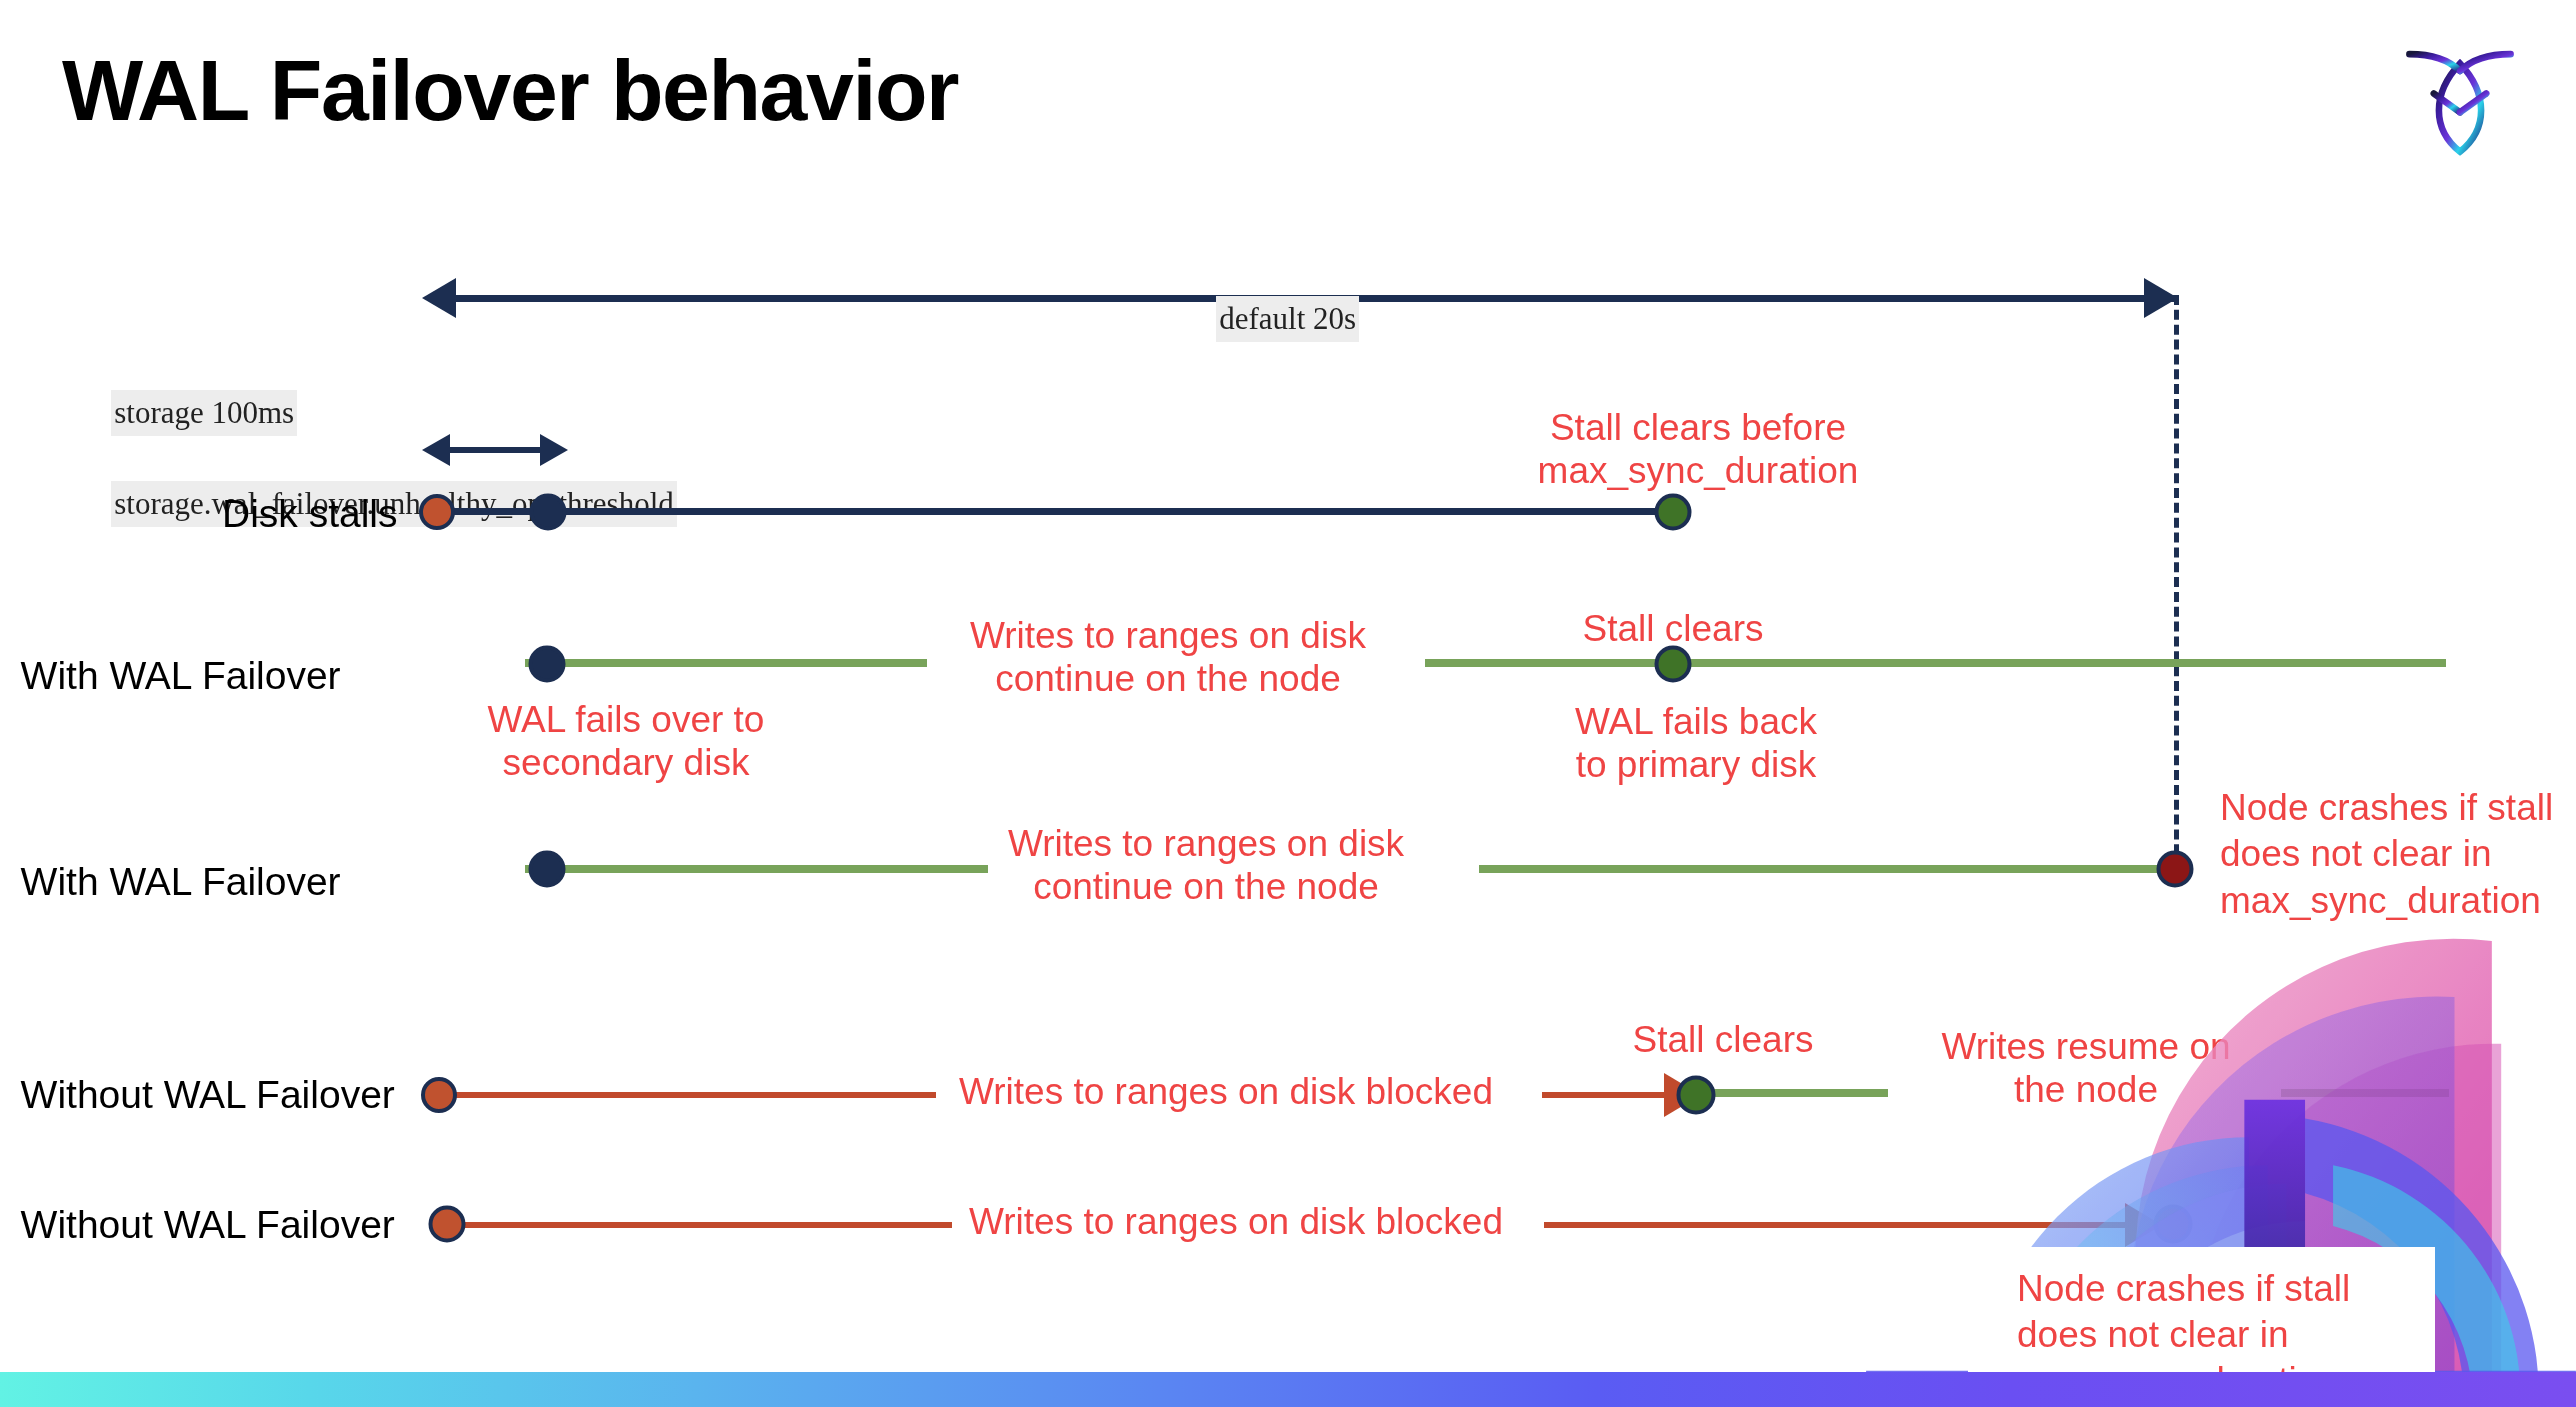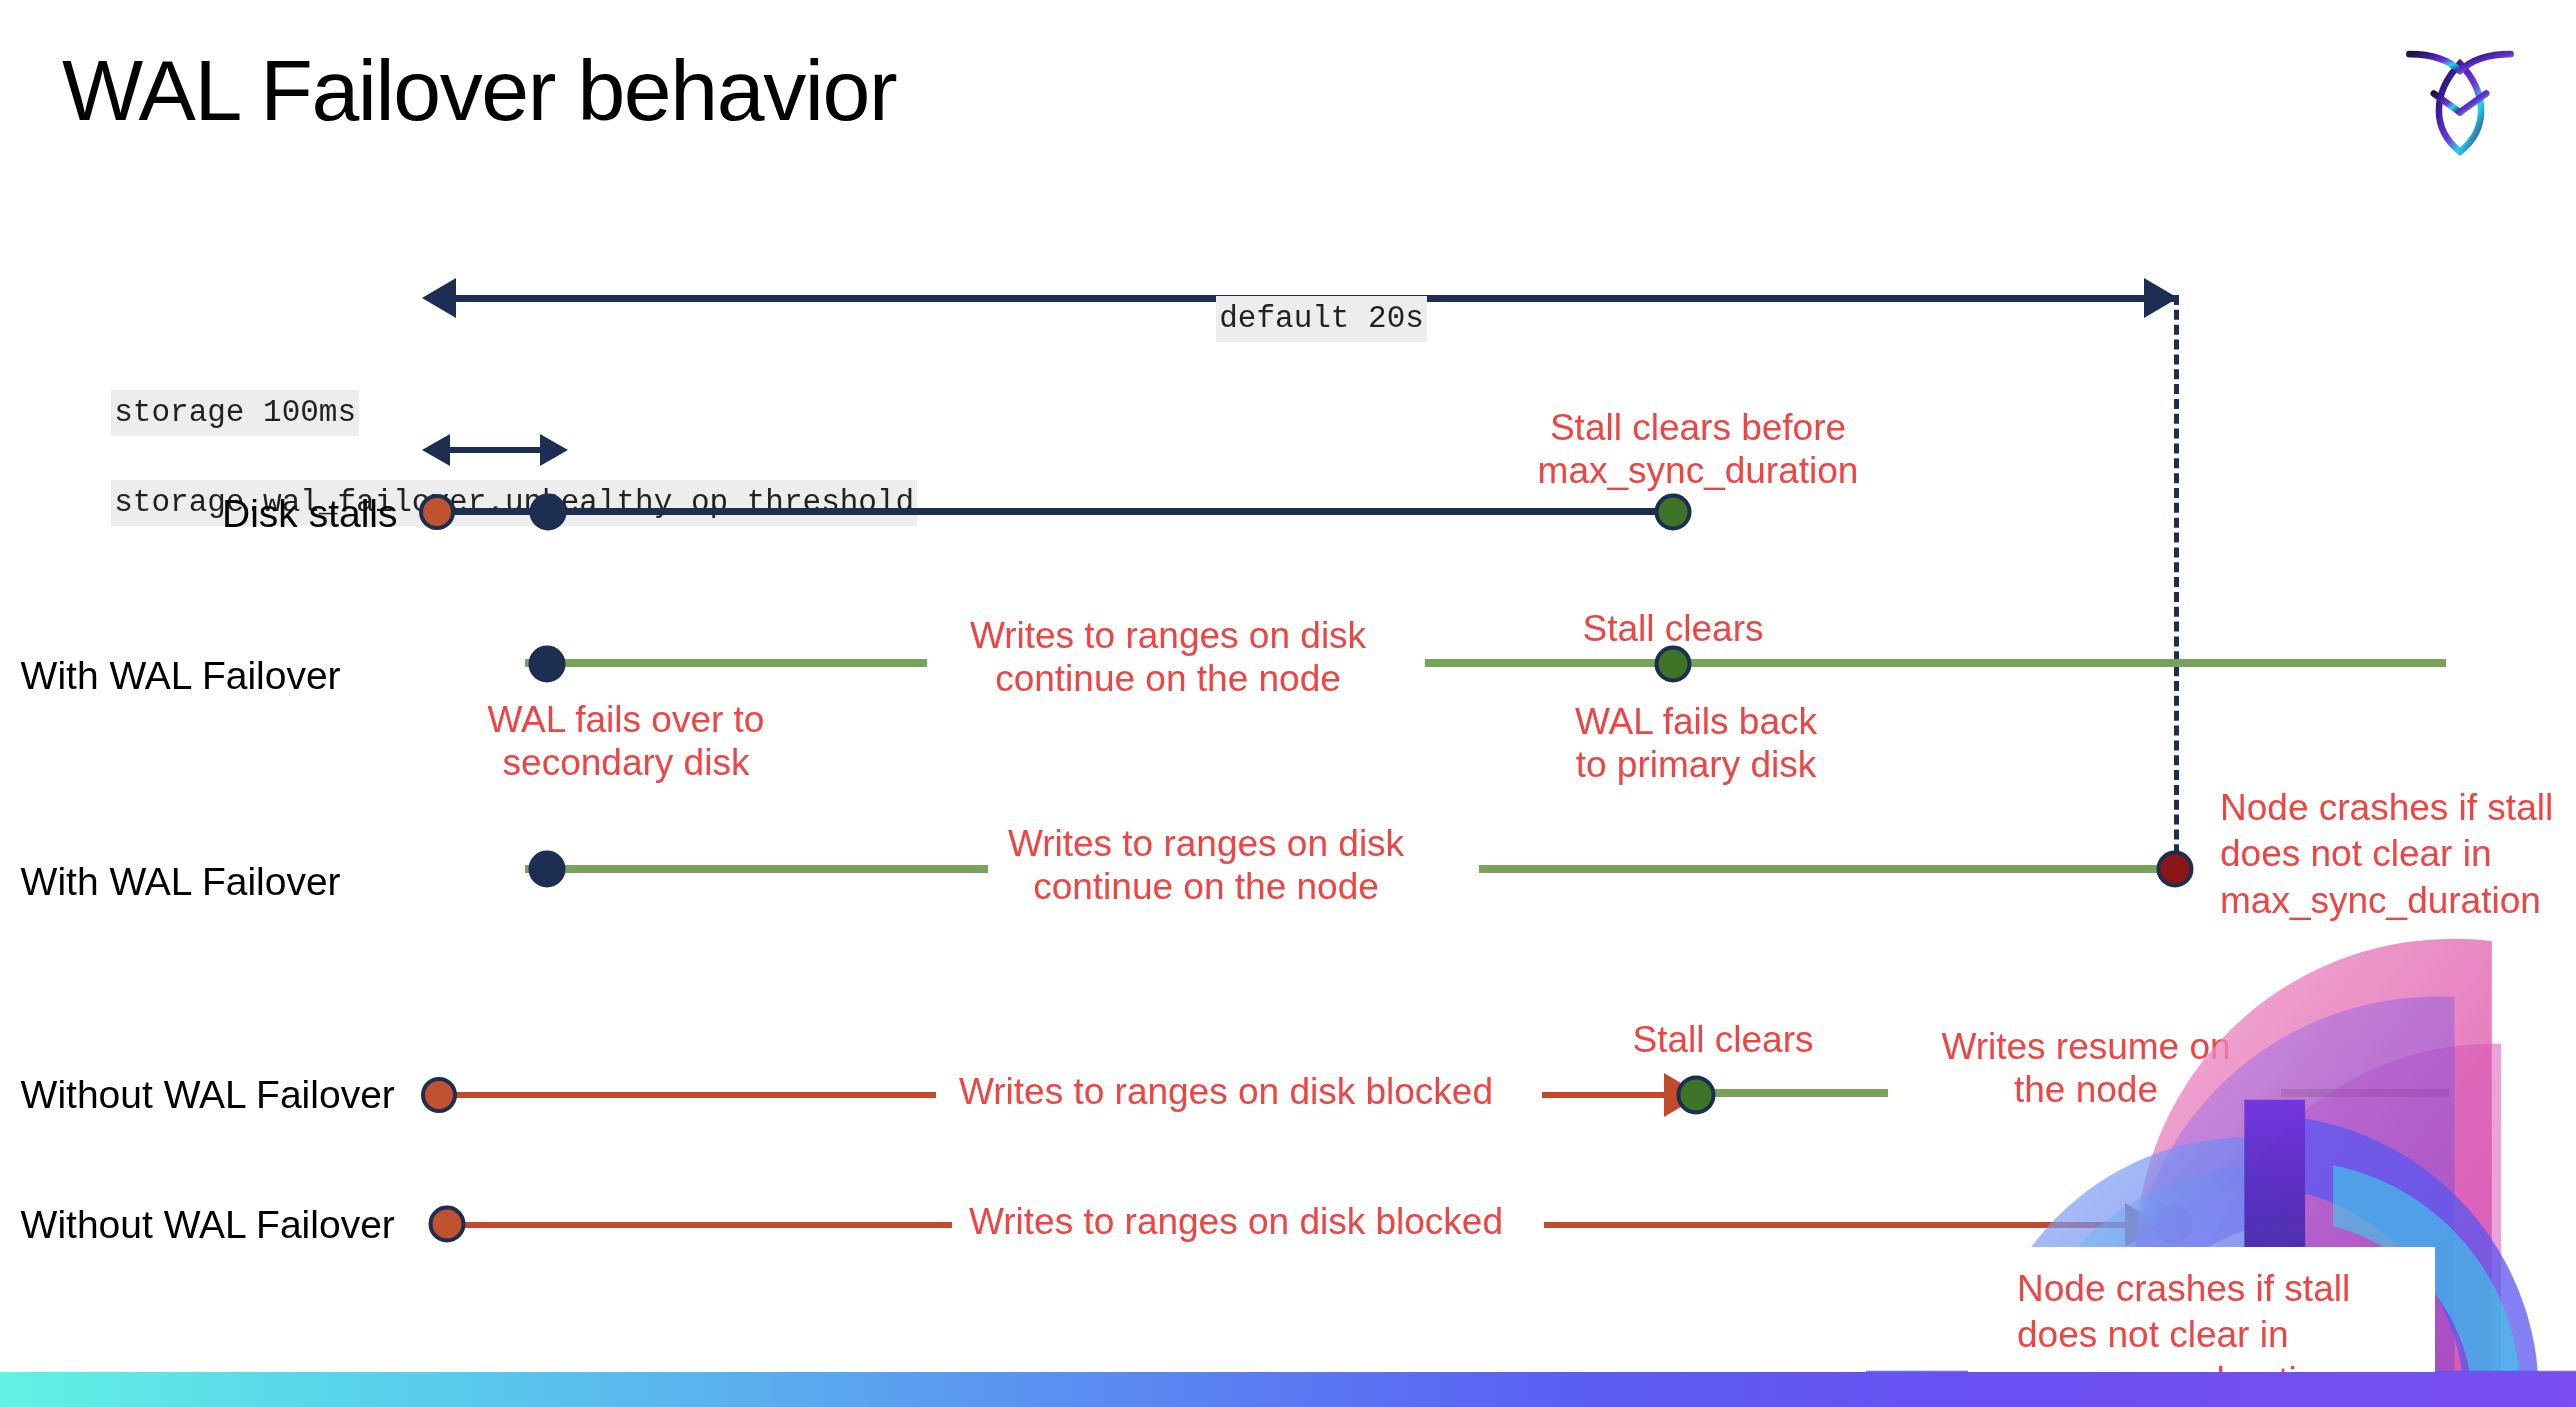--- a/index.html
+++ b/index.html
@@ -19,21 +19,21 @@
     background: #ffffff;
     overflow: hidden;
   }
 
   
   #slide-title {
     position: absolute;
     left: 62px;
     top: 45px;
     font-size: 86px;
-    font-weight: normal;
+    font-weight: bold;
     letter-spacing: -1.4px;
     color: #000000;
     line-height: 1.05;
     white-space: nowrap;
   }
 
   
   #logo {
     position: absolute;
     left: 2385px;
@@ -70,20 +70,21 @@
     font-family: "Liberation Mono", "DejaVu Sans Mono", monospace;
     font-size: 31px;
     line-height: 1.42;
     color: #222222;
     white-space: pre;
   }
   .codebox span {
     background: #ededed;
     padding: 0.9px 2.8px;
     display: inline-block;
+    font-family: Liberation Serif, serif;
   }
 
   
   .hline {
     position: absolute;
     height: 5.6px;
     border-radius: 0;
   }
   .navy-line  { background: #1c2e51; height: 6.5px; }
   .green-line { background: #78a35a; height: 8.4px; }

